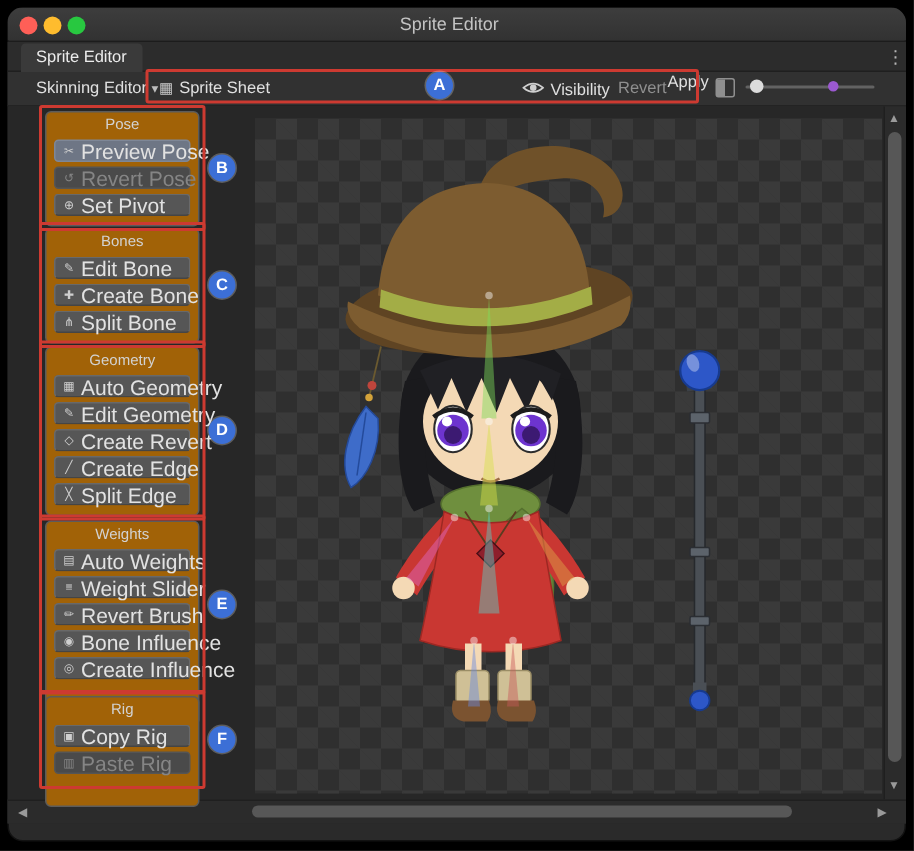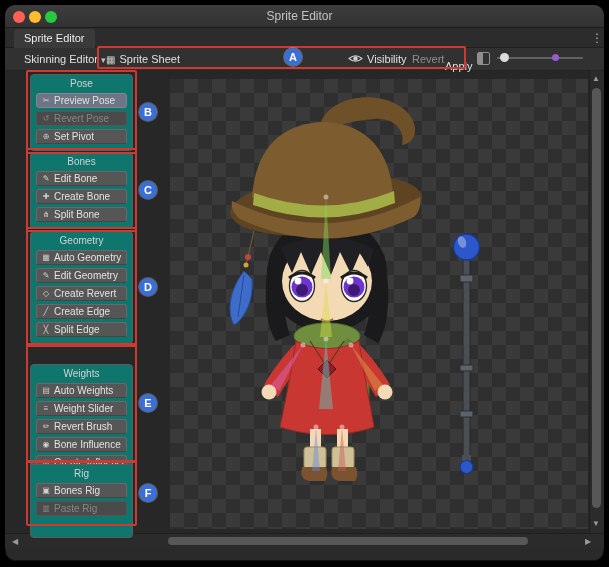--- a/index.html
+++ b/index.html
@@ -36,26 +36,26 @@
                border-radius:2px;background:linear-gradient(90deg,#8f8f8f 50%,rgba(0,0,0,0) 50%);
                box-sizing:border-box;z-index:10}
   .slider-track{position:absolute;left:497px;top:57px;width:86px;height:2px;background:#626262;
                 border-radius:1px;z-index:10}
   .knob{position:absolute;border-radius:50%;z-index:11}
   .knob.white{left:500px;top:53px;width:9px;height:9px;background:#dcdcdc}
   .knob.purple{left:552px;top:54px;width:7px;height:7px;background:#9b59d0}
 
   
   .panel{position:absolute;left:30px;width:103px;border:1px solid #5c5c5c;border-radius:4px;
-         background:#0f766e;box-sizing:border-box;padding:3px 4px;z-index:10}
+         background:#a16207;box-sizing:border-box;padding:3px 4px;z-index:10}
   .panel-title{font-size:10px;color:#d2d2d2;text-align:center;height:12px;line-height:12px;margin-bottom:3px}
   .pbtn{height:15px;margin:0 1px 3px;background:#565656;border:1px solid #696969;border-bottom-color:#454545;
         border-radius:3px;display:flex;align-items:center;padding:0 4px;gap:3px;box-sizing:border-box;cursor:default}
   .pico{font-size:8px;color:#cfcfcf;width:10px;text-align:center;flex:0 0 auto}
-  .plabel{font-size:10px;color:#e2e2e2;white-space:nowrap}
+  .plabel{font-size:14px;color:#e2e2e2;white-space:nowrap}
   .pbtn.active{background:#6e7685;border-color:#7e8797}
   .pbtn.disabled{background:#4a4a4a;border-color:#555}
   .pbtn.disabled .plabel,.pbtn.disabled .pico{color:#858585}
 
   
   .canvas{position:absolute;left:170px;top:79px;width:418px;height:450px;background:#2f2f2f;
           background-image:
             linear-gradient(45deg,#3a3a3a 25%,rgba(0,0,0,0) 25%,rgba(0,0,0,0) 75%,#3a3a3a 75%),
             linear-gradient(45deg,#3a3a3a 25%,rgba(0,0,0,0) 25%,rgba(0,0,0,0) 75%,#3a3a3a 75%);
           background-size:28px 28px;background-position:0 0,14px 14px;z-index:2}
@@ -100,21 +100,21 @@
   <div class="tb" style="left:106px;top:53px">
     <span class="tb-icon">▦</span><span>Sprite Sheet</span>
   </div>
   <div class="tb" style="left:348px;top:53px">
     <span class="eye-wrap"><svg width="15" height="11" viewBox="0 0 15 11">
           <path d="M1 5.5 Q7.5 0 14 5.5 Q7.5 11 1 5.5 Z" fill="none" stroke="#cfcfcf" stroke-width="1.1"></path>
           <circle cx="7.5" cy="5.5" r="2.2" fill="#cfcfcf"></circle>
         </svg></span><span>Visibility</span>
   </div>
   <div class="tb dim" style="left:412px;top:53px">Revert</div>
-  <div class="tb" style="left:445px;top:60px">Apply</div>
+  <div class="tb" style="left:445px;top:49px">Apply</div>
 
   <div class="view-toggle"></div>
   <div class="slider-track"></div>
   <div class="knob white"></div>
   <div class="knob purple"></div>
 
   <div class="content-bg"></div>
 
   <div class="canvas">
     <svg viewBox="0 0 418 450">
@@ -264,21 +264,21 @@
     <div class="pbtn">
       <span class="pico">╱</span>
       <span class="plabel">Create Edge</span>
     </div>
     <div class="pbtn">
       <span class="pico">╳</span>
       <span class="plabel">Split Edge</span>
     </div>
   </div>
 
-  <div class="panel" style="top:364px;height:115px">
+  <div class="panel" style="top:347px;height:137px">
     <div class="panel-title">Weights</div>
     <div class="pbtn">
       <span class="pico">▤</span>
       <span class="plabel">Auto Weights</span>
     </div>
     <div class="pbtn">
       <span class="pico">≡</span>
       <span class="plabel">Weight Slider</span>
     </div>
     <div class="pbtn">
@@ -292,21 +292,21 @@
     <div class="pbtn">
       <span class="pico">◎</span>
       <span class="plabel">Create Influence</span>
     </div>
   </div>
 
   <div class="panel" style="top:464px;height:74px">
     <div class="panel-title">Rig</div>
     <div class="pbtn">
       <span class="pico">▣</span>
-      <span class="plabel">Bones Rig</span>
+      <span class="plabel">Copy Rig</span>
     </div>
     <div class="pbtn disabled">
       <span class="pico">▥</span>
       <span class="plabel">Paste Rig</span>
     </div>
   </div>
 
   <div class="vscroll"></div>
   <div class="sarrow" style="left:592px;top:74px">▲</div>
   <div class="vthumb"></div>

